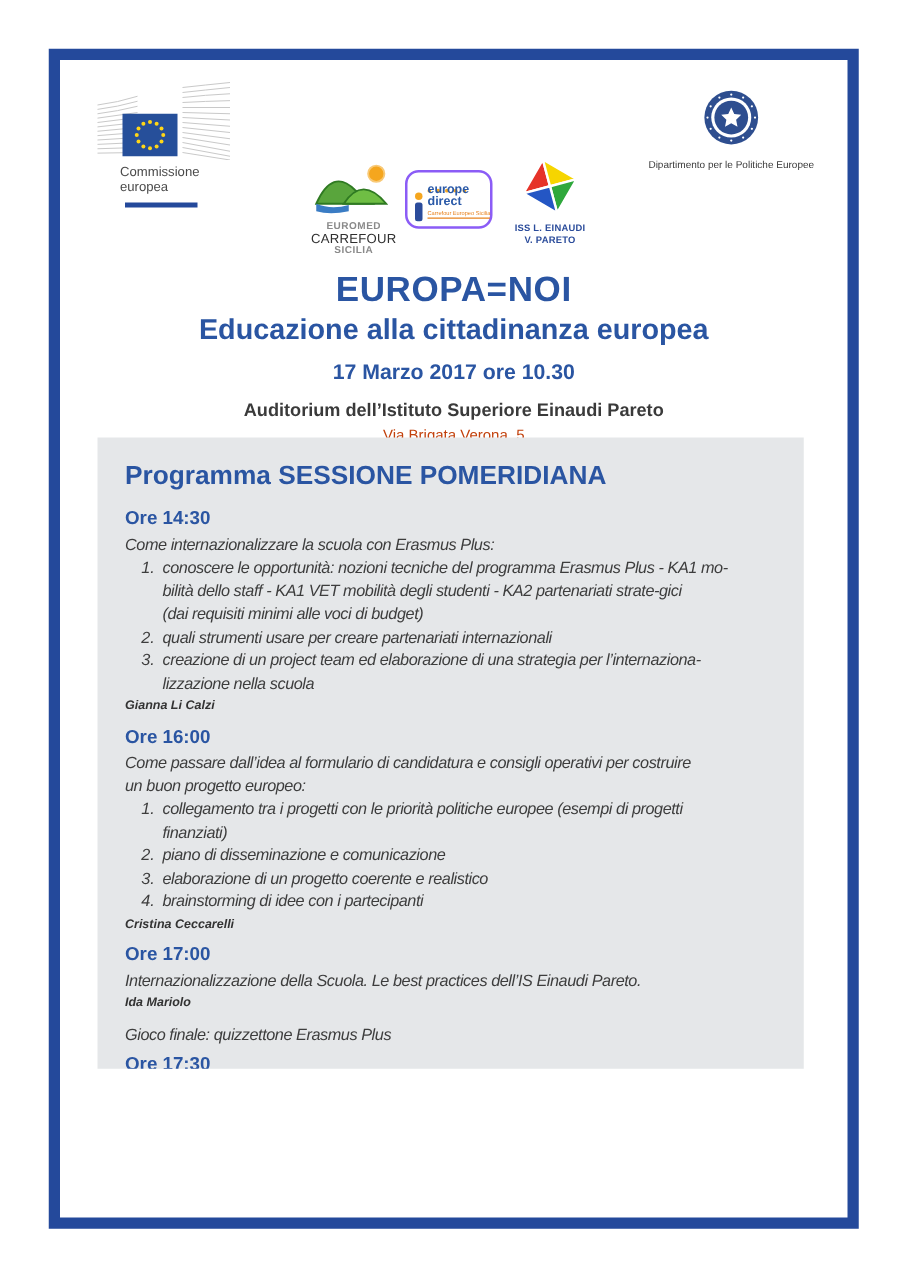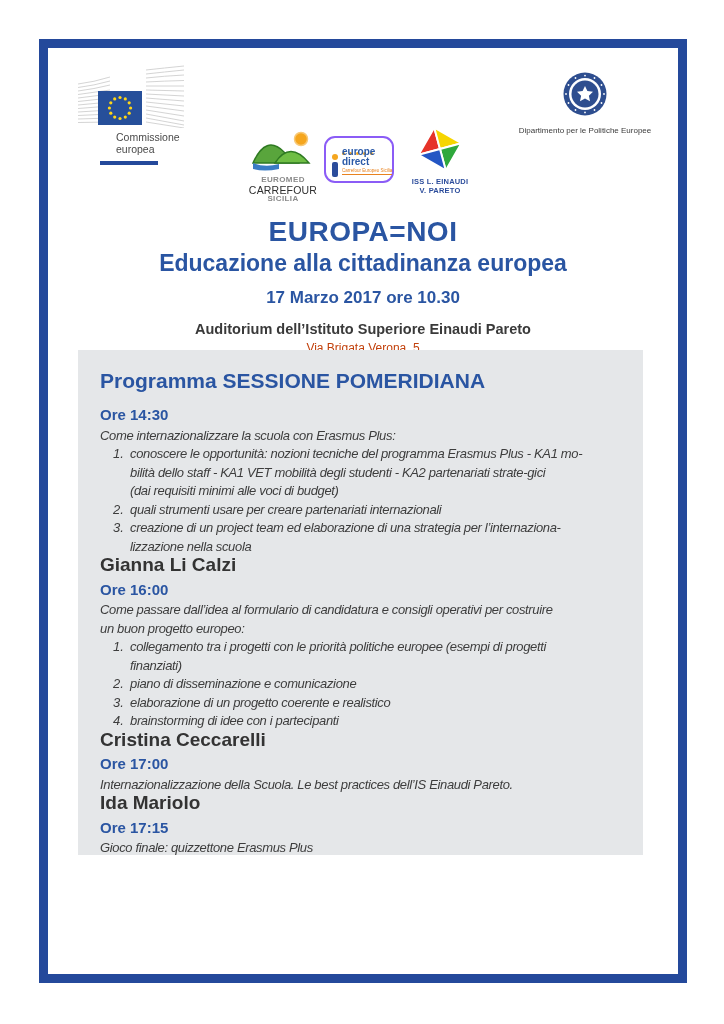--- a/index.html
+++ b/index.html
@@ -2,21 +2,21 @@
 <html><head>
 <meta charset="utf-8">
 <style>
   html,body{margin:0;padding:0;background:#ffffff;}
   .page{position:relative;width:724px;height:1024px;background:#ffffff;overflow:hidden;
         font-family:"Liberation Sans", sans-serif;}
   .frame{position:absolute;left:39px;top:39px;right:37px;bottom:41px;border:9px solid #24499B;}
 
   
   .ec-logo{position:absolute;left:76px;top:64px;width:116px;}
-  .ec-caption{margin-left:40px;font-size:10.5px;line-height:11.5px;color:#4a4a4a;}
+  .ec-caption{margin-left:20px;font-size:10.5px;line-height:11.5px;color:#4a4a4a;}
   .ec-bar{margin-left:24px;margin-top:6px;width:58px;height:4px;background:#24499B;}
 
   .dept-logo{position:absolute;left:505px;top:72px;width:160px;text-align:center;}
   .dept-caption{margin-top:4px;font-size:8px;color:#3a3a3a;white-space:nowrap;}
 
   .euromed{position:absolute;left:248px;top:128px;width:70px;text-align:center;}
   .euromed .t1,.euromed .t3{font-size:8px;font-weight:bold;color:#8a8a8a;line-height:8.5px;letter-spacing:.4px;}
   .euromed .t2{font-size:10.5px;font-weight:normal;color:#2f2f2f;line-height:10.5px;letter-spacing:.2px;}
 
   .edirect{position:absolute;left:324px;top:136px;width:70px;height:47px;background:#fff;
@@ -43,21 +43,21 @@
   
   .progbox{position:absolute;left:78px;top:350px;width:565px;height:505px;background:#E5E7E9;
            box-sizing:border-box;padding:16px 14px 10px 22px;overflow:hidden;}
   .prog-heading{font-size:21px;font-weight:bold;color:#2A55A2;line-height:26px;margin:2px 0 12px 0;}
   .session{margin-bottom:6px;}
   .s-time{font-size:15px;font-weight:bold;color:#2A55A2;line-height:18.5px;margin-bottom:2px;}
   .line{font-size:13px;font-style:italic;color:#3D3D3D;line-height:18.5px;letter-spacing:-0.35px;white-space:nowrap;display:block;}
   .item{display:flex;}
   .inum{flex:0 0 17px;margin-left:13px;font-size:13px;font-style:italic;color:#3D3D3D;line-height:18.5px;}
   .itext{flex:1;min-width:0;}
-  .speaker{font-size:19px;font-weight:bold;color:#333333;line-height:18.5px;}
+  .speaker{font-size:10px;font-style:italic;font-weight:bold;color:#333333;line-height:18.5px;}
 </style>
 </head>
 <body>
 
 <div class="page">
   <div class="frame"></div>
 
   <div class="ec-logo">
     <svg width="112" height="64" viewBox="0 0 112 64">
       <g stroke="#c9c9c9" stroke-width="0.8" fill="none">
@@ -246,21 +246,20 @@
       <div class="speaker">Cristina Ceccarelli</div>
     </div>
 
     <div class="session">
       <div class="s-time">Ore 17:00</div>
       <span class="line">Internazionalizzazione della Scuola. Le best practices dell’IS Einaudi Pareto.</span>
       <div class="speaker">Ida Mariolo</div>
     </div>
 
     <div class="session">
-      <div class="s-time">Ore 17:15</div>
       <span class="line">Gioco finale: quizzettone Erasmus Plus</span>
     </div>
 
     <div class="session">
       <div class="s-time">Ore 17:30</div>
       <span class="line">Domande e risposte</span>
     </div>
 
     <div class="session">
       <div class="s-time">Ore 17:45</div>

